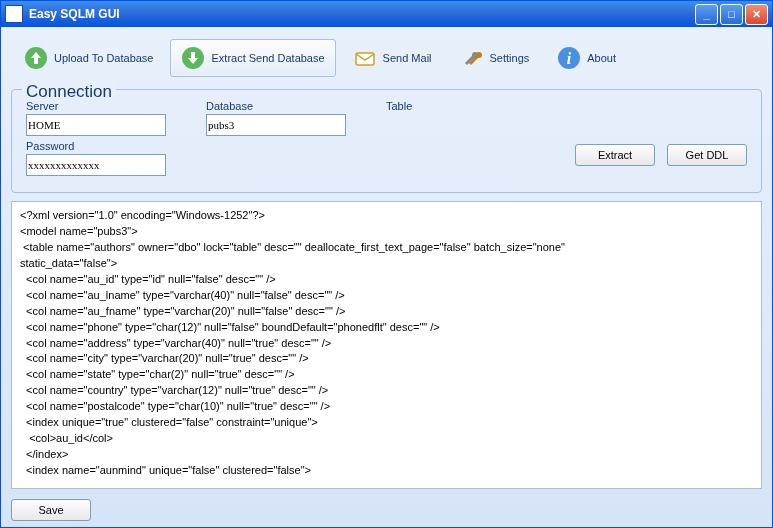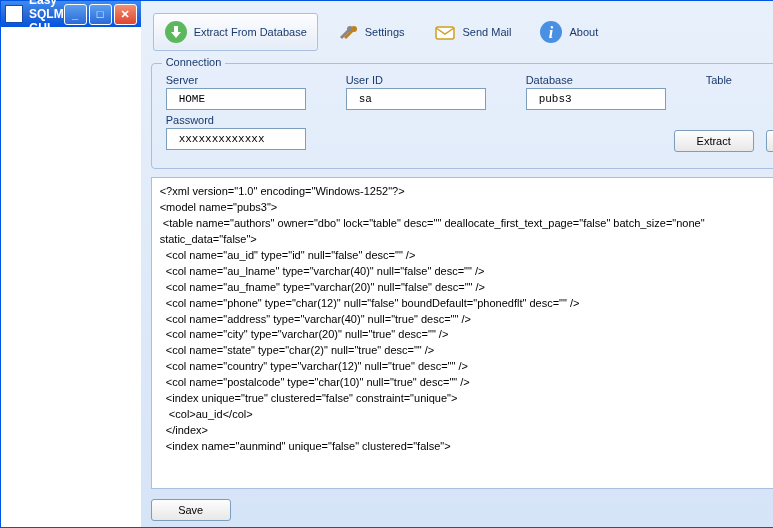--- a/index.html
+++ b/index.html
@@ -1,34 +1,34 @@
 <!DOCTYPE html>
 <html><head>
 <meta charset="utf-8">
 <style>
 html,body{margin:0;padding:0;font-family:Tahoma,Arial,sans-serif;font-size:11px;background:#ece9d8;overflow:hidden}
-.window{width:773px;height:528px;background:#fff;border:1px solid #0054e3;box-sizing:border-box;display:flex;flex-direction:row}
+.window{width:773px;height:528px;background:#fff;border:1px solid #0054e3;box-sizing:border-box;display:flex;flex-direction:column}
 .titlebar{height:26px;background:linear-gradient(to bottom,#3c8cf0 0%,#2b6ad8 50%,#0054e3 100%);display:flex;align-items:center;padding:0 4px;color:#fff;font-size:12px}
 .titlebar .icon{width:16px;height:16px;background:#fff;margin-right:6px;border:1px solid #1a4ba8}
 .titlebar .title{flex:1;font-weight:bold}
 .titlebar .winbtns{display:flex;gap:2px}
 .winbtn{width:21px;height:19px;border:1px solid #fff;border-radius:3px;display:flex;align-items:center;justify-content:center;font-weight:bold;font-size:11px;color:#fff;cursor:pointer}
 .winbtn.min,.winbtn.max{background:linear-gradient(to bottom,#5a9ff0,#2b6ad8)}
 .winbtn.close{background:linear-gradient(to bottom,#f09070,#e04530)}
 .body{flex:1;background:linear-gradient(to bottom,#e8f0fb 0%,#d6e4f7 100%);padding:8px 10px 6px;display:flex;flex-direction:column;gap:8px;box-sizing:border-box}
 .toolbar{display:flex;gap:6px;padding:4px 2px}
 .tbtn{display:flex;align-items:center;gap:6px;padding:6px 10px;border:1px solid transparent;border-radius:3px;cursor:pointer;font-size:11px;color:#1a3a6e}
 .tbtn.active{border:1px solid #a8c0e0;background:linear-gradient(to bottom,#fdfdff,#e4ecf7);box-shadow:inset 0 0 2px #fff}
 .ticon{width:24px;height:24px;display:flex;align-items:center;justify-content:center}
 .fieldset{border:1px solid #a8c0e0;border-radius:4px;padding:10px 14px 12px;position:relative}
-.legend{position:absolute;top:-8px;left:10px;background:linear-gradient(to bottom,#e8f0fb,#e6eefb);padding:0 4px;color:#1a3a6e;font-size:11px}
+.legend{position:absolute;top:-8px;left:10px;background:linear-gradient(to bottom,#e8f0fb,#e6eefb);padding:0 4px;color:#1a3a6e;font-size:17px}
 .row{display:flex;gap:40px;margin-bottom:4px}
 .field{display:flex;flex-direction:column;gap:2px}
 .field label{color:#1a3a6e;font-size:11px}
-.field input{border:1px solid #7b9ebd;padding:2px 12px;font-size:11px;font-family:Liberation Mono, monospace;height:16px;background:#fff}
+.field input{border:1px solid #7b9ebd;padding:2px 1px;font-size:11px;font-family:Liberation Serif, serif;height:16px;background:#fff}
 .btnrow{display:flex;justify-content:flex-end;gap:12px;margin-top:8px}
 .btn{min-width:80px;height:22px;border:1px solid #7b9ebd;background:linear-gradient(to bottom,#fdfdfd,#e8e8e8);border-radius:3px;font-size:11px;cursor:pointer;font-family:inherit}
 .output{flex:1;border:1px solid #a8c0e0;background:#fff;padding:6px 8px;font-size:11px;line-height:1.45;overflow-y:scroll;white-space:pre;font-family:Tahoma,Arial,sans-serif;color:#000}
 .footer{display:flex;justify-content:flex-start;padding-top:2px}
 
 .output::-webkit-scrollbar{width:16px}
 .output::-webkit-scrollbar-track{background:#f0f0f0;border-left:1px solid #ccc}
 .output::-webkit-scrollbar-thumb{background:linear-gradient(to right,#cde,#abd);border:1px solid #99b}
 </style>
 </head>
@@ -41,86 +41,91 @@
     <div class="winbtns">
       <div class="winbtn min">_</div>
       <div class="winbtn max">□</div>
       <div class="winbtn close">✕</div>
     </div>
   </div>
 
   <div class="body">
 
     <div class="toolbar">
+      <div class="tbtn">
+        <span class="ticon">
+          <svg width="24" height="24">
+              <circle cx="12" cy="12" r="11" fill="#5db85d"></circle>
+              <path d="M12 6 L7 12 L10 12 L10 18 L14 18 L14 12 L17 12 Z" fill="#fff"></path>
+            </svg>
+        </span>
+        <span>Upload To Database</span>
+      </div>
       <div class="tbtn active">
         <span class="ticon">
           <svg width="24" height="24">
               <circle cx="12" cy="12" r="11" fill="#5db85d"></circle>
               <path d="M12 18 L17 12 L14 12 L14 6 L10 6 L10 12 L7 12 Z" fill="#fff"></path>
             </svg>
         </span>
-        <span>Extract From Database</span>
+        <span>Extract Send Database</span>
+      </div>
+      <div class="tbtn">
+        <span class="ticon">
+          <svg width="24" height="24">
+              <rect x="3" y="7" width="18" height="12" rx="2" fill="#fff" stroke="#d0a020" stroke-width="1.5"></rect>
+              <path d="M3 8 L12 14 L21 8" stroke="#d0a020" fill="none" stroke-width="1.5"></path>
+            </svg>
+        </span>
+        <span>Send Mail</span>
       </div>
       <div class="tbtn">
         <span class="ticon">
           <svg width="24" height="24">
               <path d="M6 18 L14 10" stroke="#888" stroke-width="3"></path>
               <path d="M10 18 L18 10" stroke="#c08020" stroke-width="3"></path>
               <circle cx="15" cy="9" r="3" fill="#888"></circle>
               <circle cx="19" cy="9" r="3" fill="#c08020"></circle>
             </svg>
         </span>
         <span>Settings</span>
-      </div>
-      <div class="tbtn">
-        <span class="ticon">
-          <svg width="24" height="24">
-              <rect x="3" y="7" width="18" height="12" rx="2" fill="#fff" stroke="#d0a020" stroke-width="1.5"></rect>
-              <path d="M3 8 L12 14 L21 8" stroke="#d0a020" fill="none" stroke-width="1.5"></path>
-            </svg>
-        </span>
-        <span>Send Mail</span>
       </div>
       <div class="tbtn">
         <span class="ticon">
           <svg width="24" height="24">
               <circle cx="12" cy="12" r="11" fill="#4a90e2"></circle>
               <text x="12" y="18" text-anchor="middle" font-size="16" font-weight="bold" font-style="italic" fill="#fff" font-family="Georgia">i</text>
             </svg>
         </span>
         <span>About</span>
       </div>
     </div>
 
     <div class="fieldset">
       <div class="legend">Connection</div>
       <div class="row">
         <div class="field" style="width:140px">
           <label>Server</label>
           <input type="text" value="HOME" style="">
         </div>
         <div class="field" style="width:140px">
-          <label>User ID</label>
-          <input type="text" value="sa" style="">
-        </div>
-        <div class="field" style="width:140px">
           <label>Database</label>
           <input type="text" value="pubs3" style="">
         </div>
         <div class="field" style="width:140px">
           <label>Table</label>
         </div>
       </div>
       <div class="row" style="align-items:flex-start">
         <div class="field" style="width:140px">
           <label>Password</label>
           <input type="text" value="xxxxxxxxxxxxx" style="">
         </div>
         <div style="flex:1"></div>
-        <div class="btnrow" style="margin-top:16px">
+        <div class="btnrow" style="margin-top:4px">
           <button class="btn">Extract</button>
           <button class="btn">Get DDL</button>
         </div>
       </div>
     </div>
 
     <div class="output">&lt;?xml version="1.0" encoding="Windows-1252"?&gt;
 &lt;model name="pubs3"&gt;
  &lt;table name="authors" owner="dbo" lock="table" desc="" deallocate_first_text_page="false" batch_size="none"
 static_data="false"&gt;

